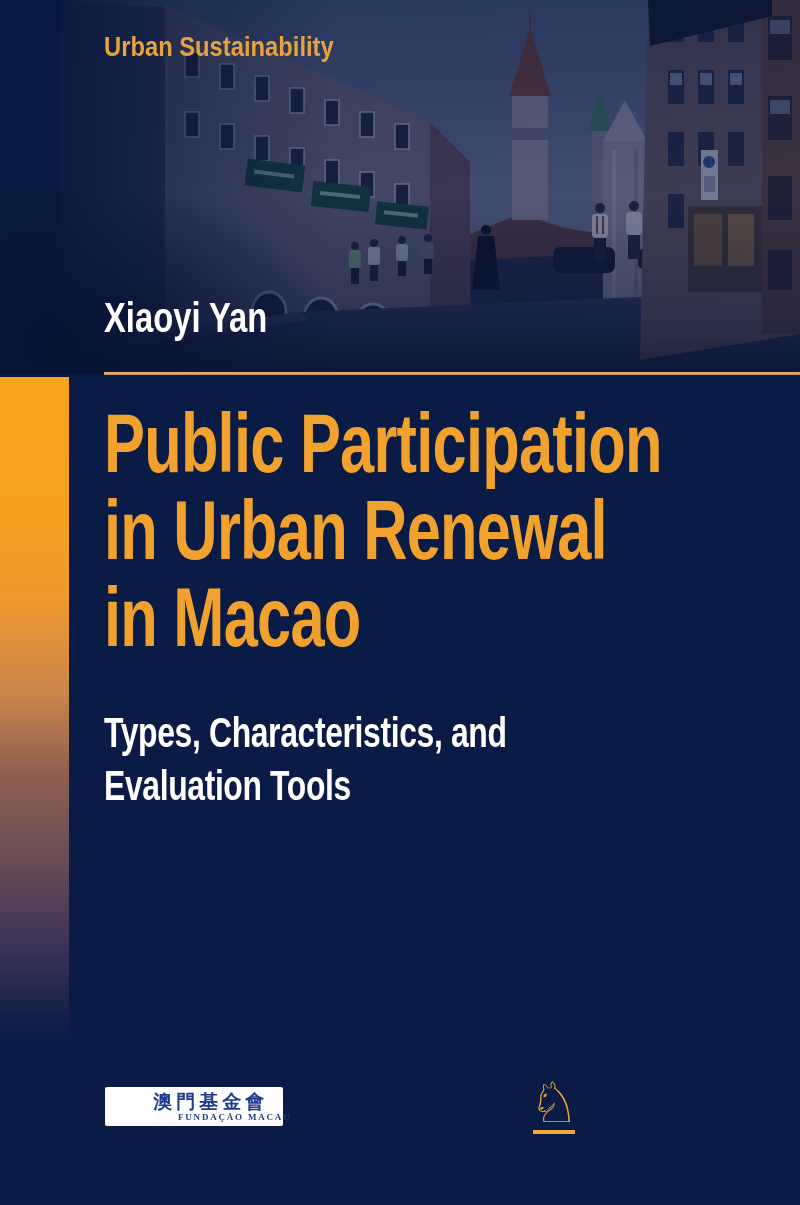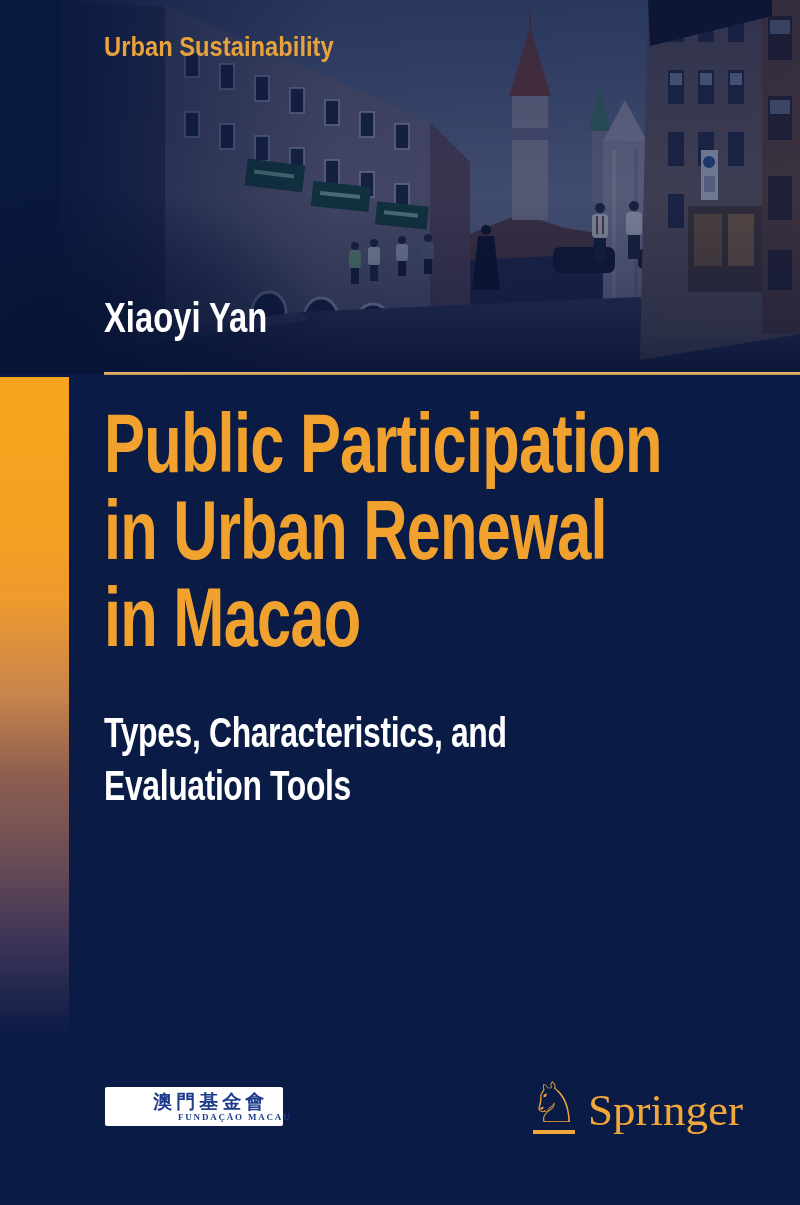--- a/index.html
+++ b/index.html
@@ -310,15 +310,14 @@
       <polygon points="4,6 18,8 18,18 13,17 13,29 7,28 7,16 4,15" fill="#1f8f7a"></polygon>
     </svg>
     <div class="sponsor-text">
       <div class="sponsor-zh">澳門基金會</div>
       <div class="sponsor-pt">FUNDAÇÃO MACAU</div>
     </div>
   </div>
 
   <div class="springer-horse">♘</div>
   <div class="springer-underline"></div>
-  <div class="springer-wordmark">Springer</div>
 
 </div>
 
 </body></html>

